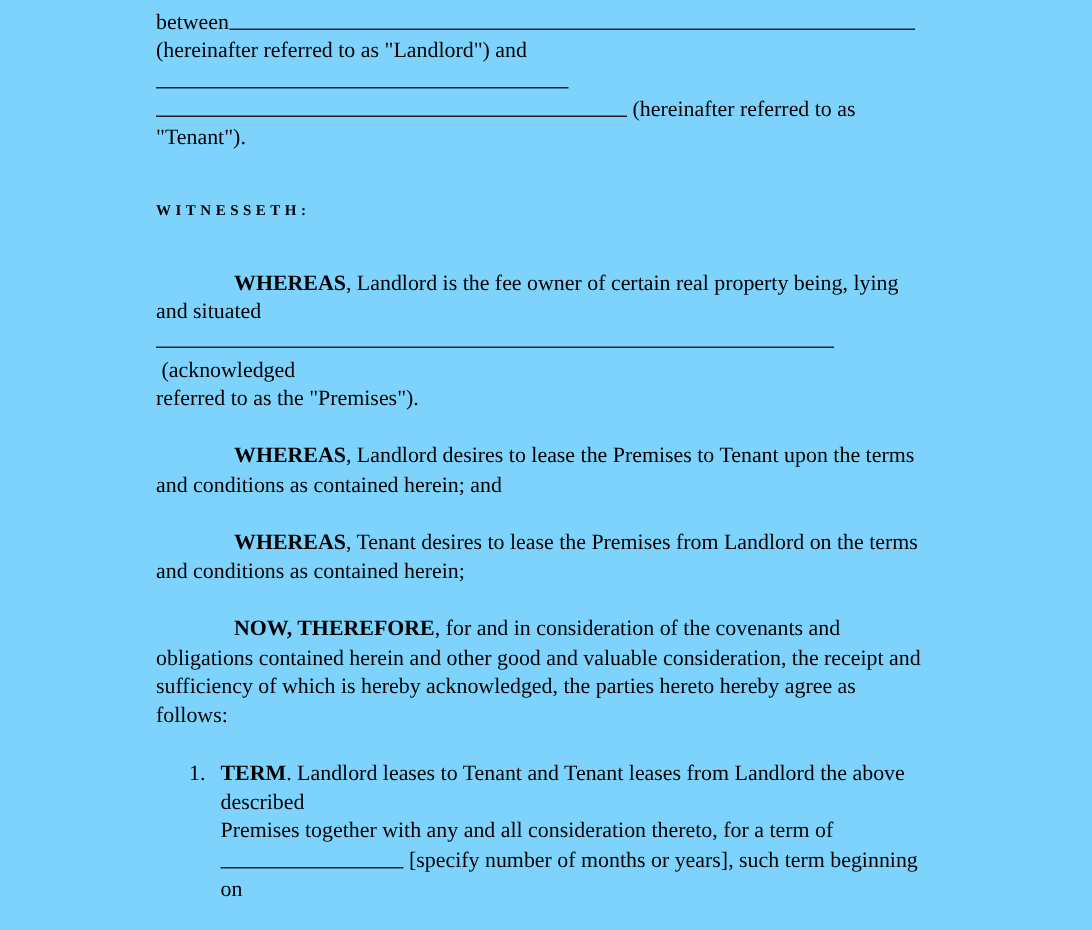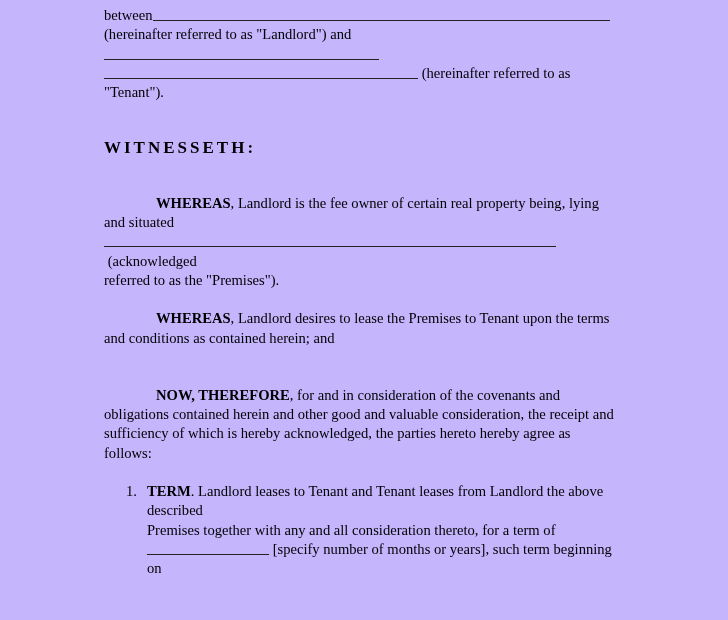--- a/index.html
+++ b/index.html
@@ -13,21 +13,21 @@
     width: 728px;
     height: 620px;
     overflow: hidden;
     font-family: "Liberation Serif", "DejaVu Serif", serif;
     color: #000000;
   }
   #page {
     position: relative;
     width: 728px;
     height: 620px;
-    background: #c4b5fd;
+    background: #7dd3fc;
     overflow: hidden;
   }
   .doc-body {
     position: absolute;
     left: 104px;
     top: 0px;
     width: 516px;
   }
   
   .para {
@@ -55,21 +55,21 @@
     top: -9px;
     width: 516px;
     height: 12px;
     overflow: hidden;
     font-size: 14.6px;
     line-height: 19.3px;
   }
   .gap-lg { height: 19px; }
 
   .witnesseth {
-    font-size: 17px;
+    font-size: 10px;
     font-weight: bold;
     letter-spacing: 3.0px;
     line-height: 19.3px;
   }
 
   .indent-first {
     text-indent: 52px;
   }
 
   
@@ -120,20 +120,21 @@
     <p class="para"><span class="blank" style="width:452px"></span>&nbsp;<span>(acknowledged</span></p>
 
     <p class="para">referred to as the "Premises").</p>
 
     <div class="gap-lg"></div>
 
     <p class="para indent-first"><span class="b">WHEREAS</span><span>, Landlord desires to lease the Premises to Tenant upon the terms and conditions as contained herein; and</span></p>
 
     <div class="gap-lg"></div>
 
+    <p class="para indent-first"><span class="b">WHEREAS</span><span>, Tenant desires to lease the Premises from Landlord on the terms and conditions as contained herein;</span></p>
 
     <div class="gap-lg"></div>
 
     <p class="para indent-first"><span class="b">NOW, THEREFORE</span><span>, for and in consideration of the covenants and obligations contained herein and other good and valuable consideration, the receipt and sufficiency of which is hereby acknowledged, the parties hereto hereby agree as follows:</span></p>
 
     <div class="gap-lg"></div>
 
     <div class="item">
       <span class="item-num">1.</span>
       <p class="para"><span class="b">TERM</span><span>. Landlord leases to Tenant and Tenant leases from Landlord the above described</span></p>

